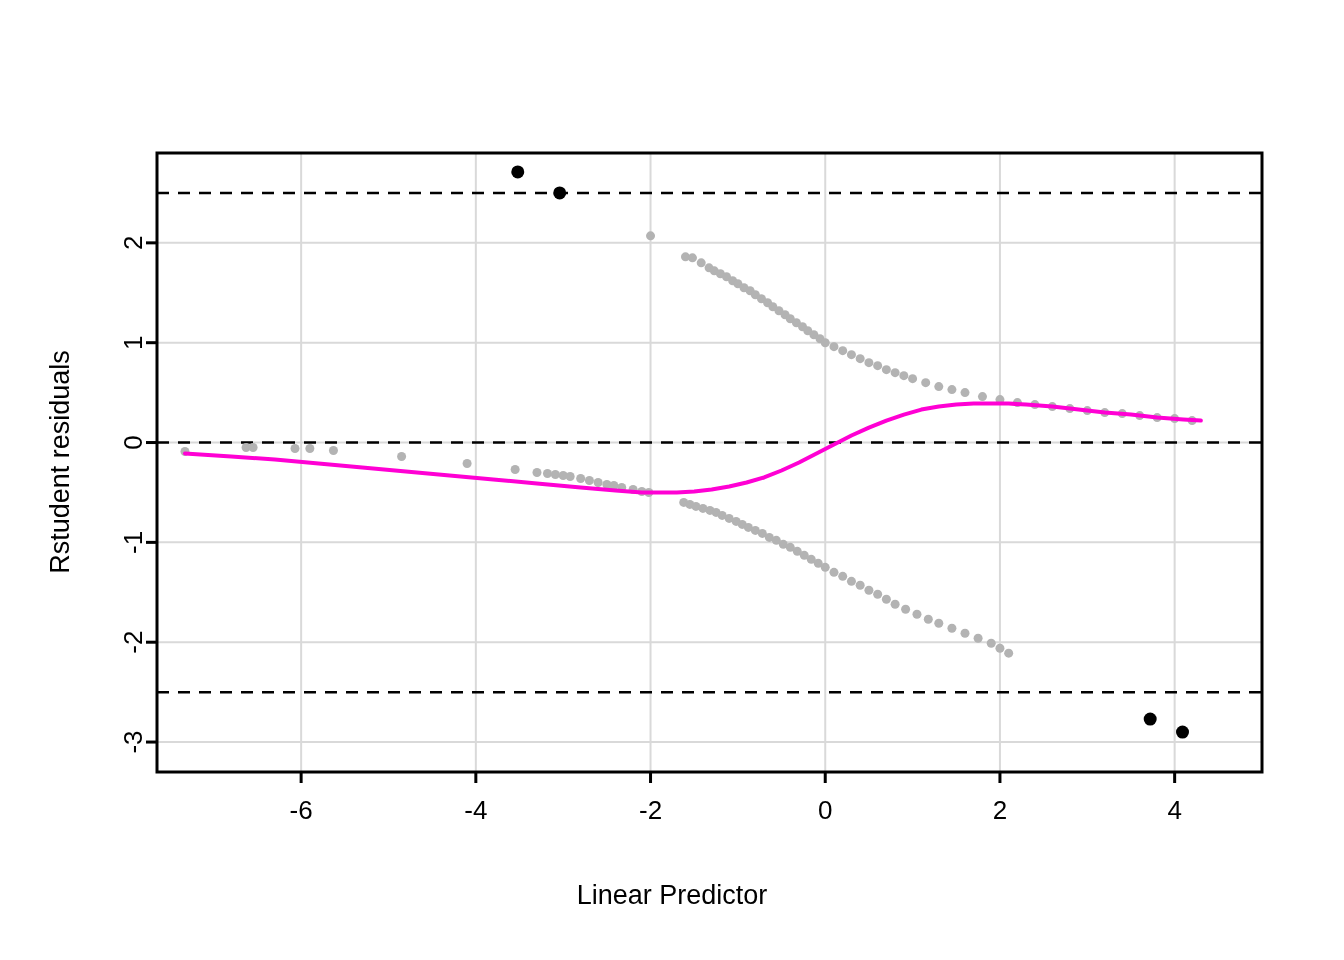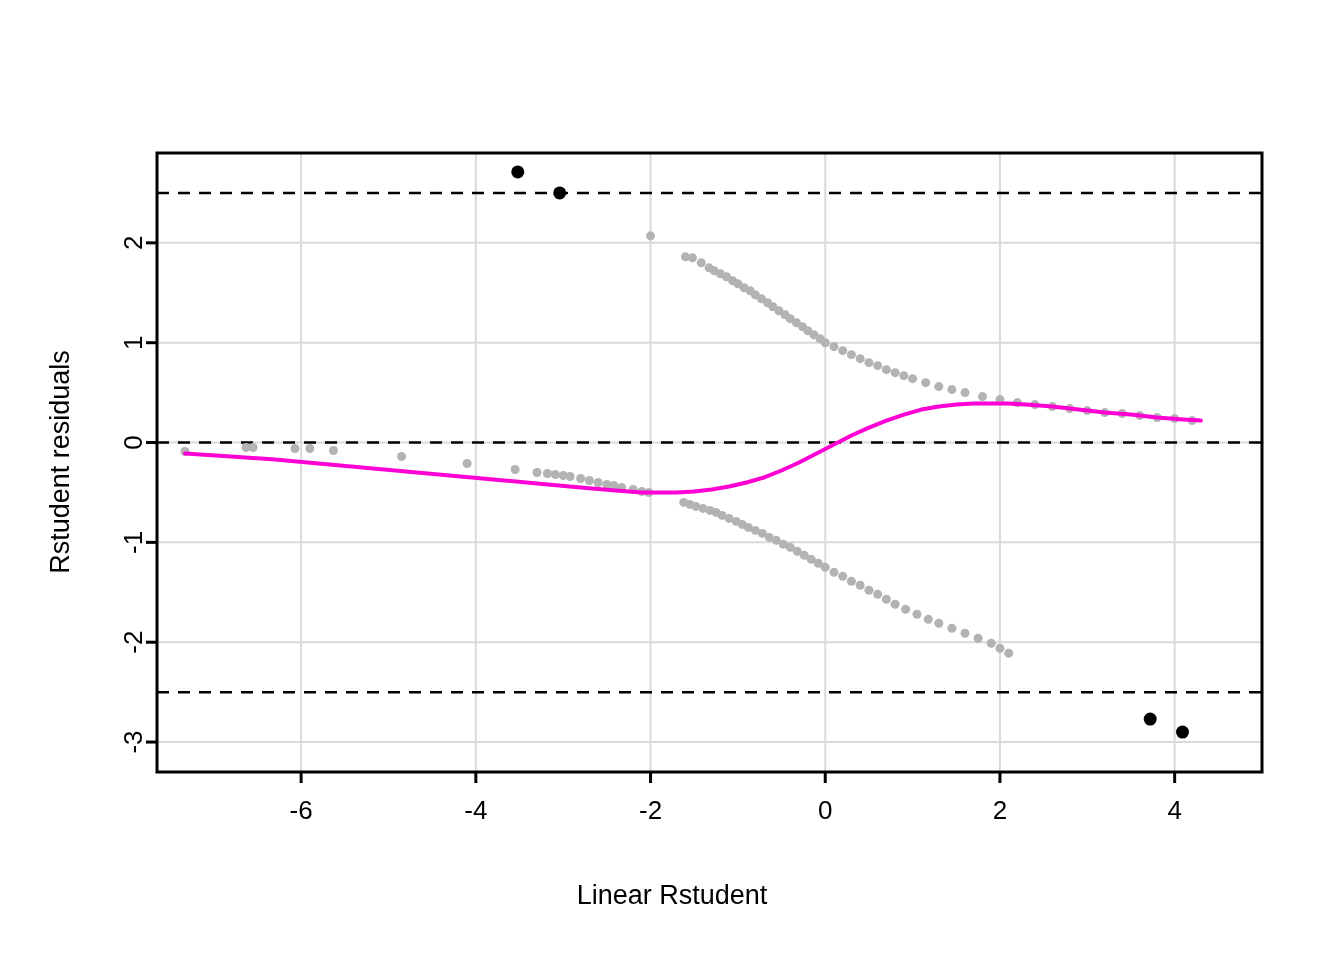--- a/index.html
+++ b/index.html
@@ -223,15 +223,15 @@
         <text x="999.9446640316206" y="819" text-anchor="middle" font-size="26" fill="#000" font-family="&quot;Liberation Sans&quot;, sans-serif">2</text>
         <text x="1174.6482213438735" y="819" text-anchor="middle" font-size="26" fill="#000" font-family="&quot;Liberation Sans&quot;, sans-serif">4</text>
         <text x="133" y="242.85483870967744" text-anchor="middle" dominant-baseline="central" font-size="26" fill="#000" font-family="&quot;Liberation Sans&quot;, sans-serif" transform="rotate(-90 133 242.85483870967744)">2</text>
         <text x="133" y="342.69354838709677" text-anchor="middle" dominant-baseline="central" font-size="26" fill="#000" font-family="&quot;Liberation Sans&quot;, sans-serif" transform="rotate(-90 133 342.69354838709677)">1</text>
         <text x="133" y="442.5322580645161" text-anchor="middle" dominant-baseline="central" font-size="26" fill="#000" font-family="&quot;Liberation Sans&quot;, sans-serif" transform="rotate(-90 133 442.5322580645161)">0</text>
         <text x="133" y="542.3709677419355" text-anchor="middle" dominant-baseline="central" font-size="26" fill="#000" font-family="&quot;Liberation Sans&quot;, sans-serif" transform="rotate(-90 133 542.3709677419355)">-1</text>
         <text x="133" y="642.2096774193549" text-anchor="middle" dominant-baseline="central" font-size="26" fill="#000" font-family="&quot;Liberation Sans&quot;, sans-serif" transform="rotate(-90 133 642.2096774193549)">-2</text>
         <text x="133" y="742.0483870967741" text-anchor="middle" dominant-baseline="central" font-size="26" fill="#000" font-family="&quot;Liberation Sans&quot;, sans-serif" transform="rotate(-90 133 742.0483870967741)">-3</text>
       </g>
     </svg>
-  <div class="axis-title" id="xlabel">Linear Rstudent</div>
+  <div class="axis-title" id="xlabel">Linear Predictor</div>
   <div class="axis-title" id="ylabel">Rstudent residuals</div>
 </div>
 
 </body></html>

